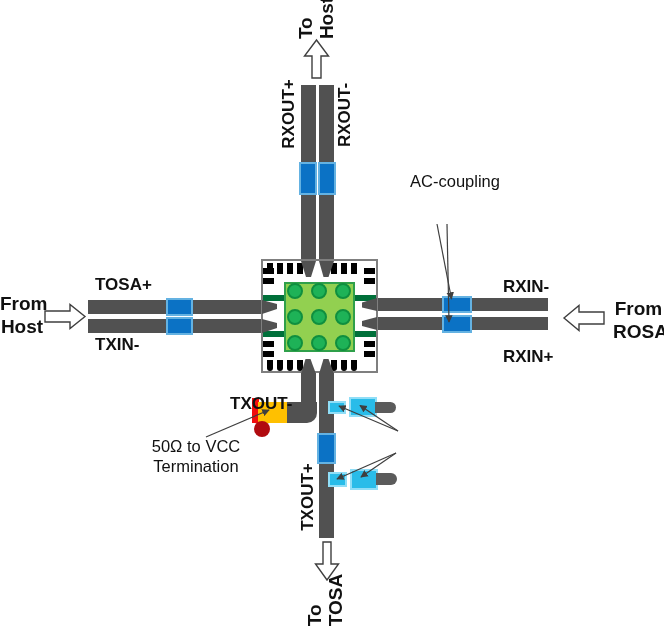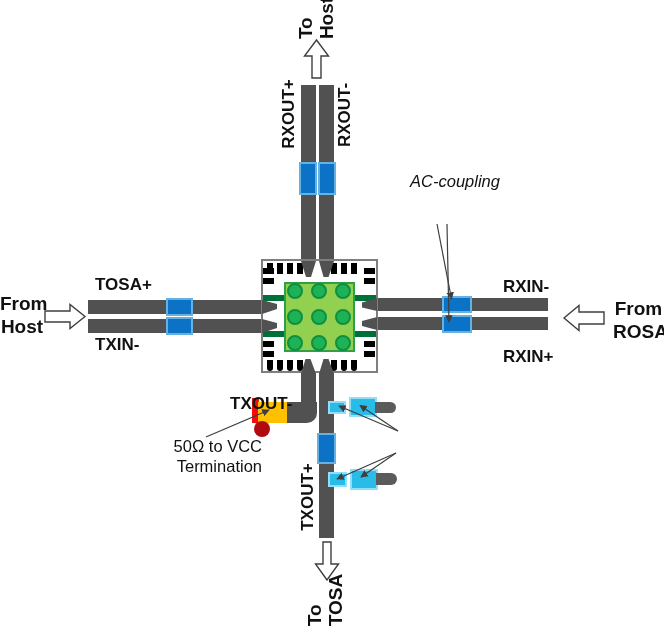--- a/index.html
+++ b/index.html
@@ -145,23 +145,23 @@
 
   <div class="lbl" style="left:230px;top:383px;margin-top:12px;">TXOUT-</div>
   <div class="lbl rot" style="left:308px;top:497px;">TXOUT+</div>
 
   <div class="lbl rot2" style="left:326px;top:600px;font-size:19px;">
     <span style="display:block;">To</span>
     <span style="display:block;">TOSA</span>
   </div>
 
   <div class="ann" style="left:403px;top:169px;width:104px;text-align:center;line-height:1.5;">
-    <span style="display:block;font-style:italic;">AC-coupling</span>
+    <span style="display:block;">AC-coupling</span>
   </div>
-  <div class="ann" style="left:162px;top:437px;width:100px;text-align:right;line-height:1.2;">
+  <div class="ann" style="left:146px;top:437px;width:100px;text-align:center;line-height:1.2;">
     <span style="display:block;">50Ω to VCC</span>
     <span style="display:block;">Termination</span>
   </div>
 
   <svg class="ov" width="664" height="627" viewBox="0 0 664 627">
     <defs>
       <marker id="ah" viewBox="0 0 10 10" refX="8" refY="5" markerWidth="7" markerHeight="7" orient="auto">
         <path d="M0,0.5 L9,5 L0,9.5 z" fill="#3f3f3f"></path>
       </marker>
     </defs>

